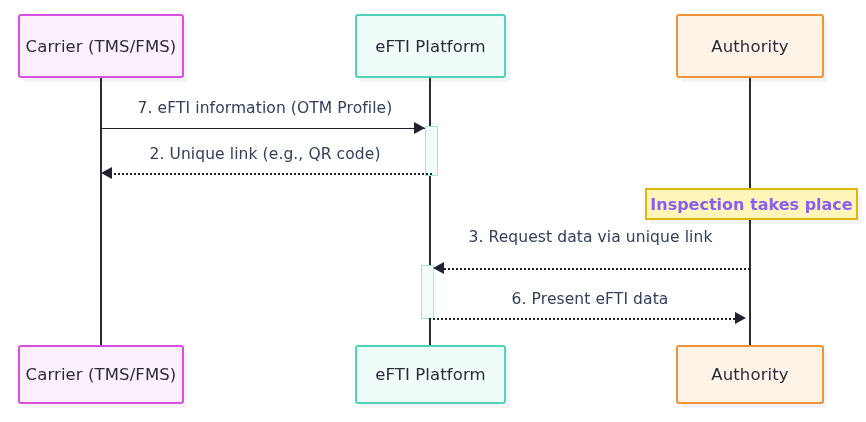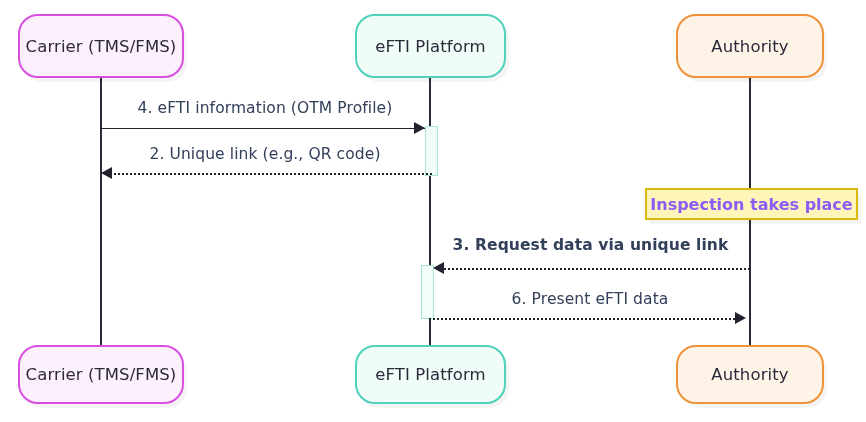--- a/index.html
+++ b/index.html
@@ -15,21 +15,21 @@
     width: 866px;
     height: 422px;
     background: #ffffff;
     overflow: hidden;
   }
 
   
   .actor-box {
     position: absolute;
     box-sizing: border-box;
-    border-radius: 20px;
+    border-radius: 3px;
     display: flex;
     align-items: center;
     justify-content: center;
     text-align: center;
     font-size: 16.5px;
     letter-spacing: .1px;
     color: #2b2a3b;
     border-width: 2px;
     border-style: solid;
     box-shadow: 4px 5px 0 -1px rgba(0,0,0,0.045);
@@ -113,33 +113,33 @@
     <span>Authority</span>
   </div>
 
   <div class="lifeline" style="left:100px; top:78px; height:267px;"></div>
   <div class="lifeline" style="left:429px; top:78px; height:267px;"></div>
   <div class="lifeline" style="left:749px; top:78px; height:267px;"></div>
 
   <div class="activation" style="left:425px; top:126px; width:13px; height:50px;"></div>
   <div class="activation" style="left:421px; top:265px; width:13px; height:54px;"></div>
 
-  <div class="msg-label" style="left:100px; top:99px; width:330px;">4. eFTI information (OTM Profile)</div>
+  <div class="msg-label" style="left:100px; top:99px; width:330px;">7. eFTI information (OTM Profile)</div>
   <div class="msg solid" style="left:100px; top:128px; width:325px;"></div>
   <div class="arrowhead right" style="left:414px; top:122px;"></div>
 
   <div class="msg-label" style="left:100px; top:145px; width:330px;">2. Unique link (e.g., QR code)</div>
   <div class="msg dotted" style="left:106px; top:173px; width:326px;"></div>
   <div class="arrowhead left" style="left:101px; top:167px;"></div>
 
   <div class="note-box" style="left:645px; top:188px; width:213px; height:32px;">
     <span>Inspection takes place</span>
   </div>
 
-  <div class="msg-label" style="left:432px; top:236px; width:317px;font-weight:bold;">3. Request data via unique link</div>
+  <div class="msg-label" style="left:432px; top:228px; width:317px;">3. Request data via unique link</div>
   <div class="msg dotted" style="left:439px; top:268px; width:311px;"></div>
   <div class="arrowhead left" style="left:433px; top:262px;"></div>
 
   <div class="msg-label" style="left:430px; top:290px; width:320px;">6. Present eFTI data</div>
   <div class="msg dotted" style="left:429px; top:318px; width:306px;"></div>
   <div class="arrowhead right" style="left:735px; top:312px;"></div>
 
   <div class="actor-box" style="left:18px; top:345px; width:166px; height:59px; border-color:#d94fe0; background:#fdf0fd;">
     <span>Carrier (TMS/FMS)</span>
   </div>

